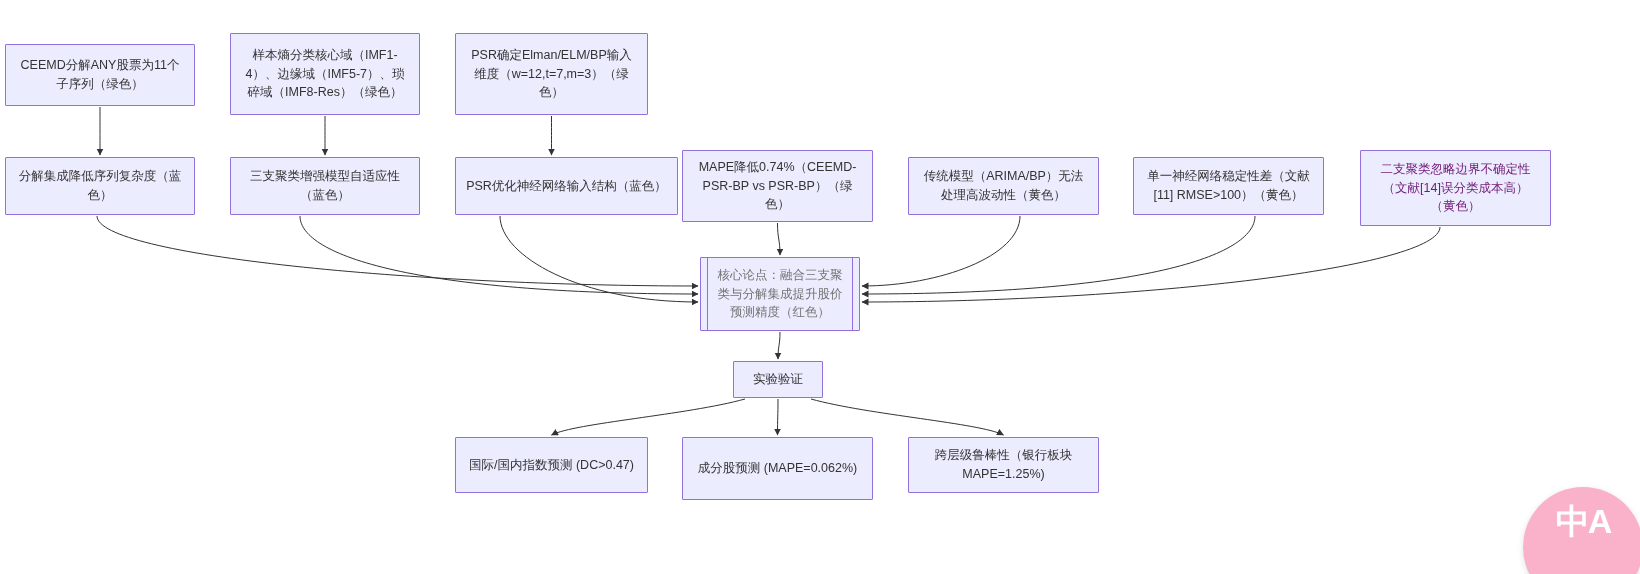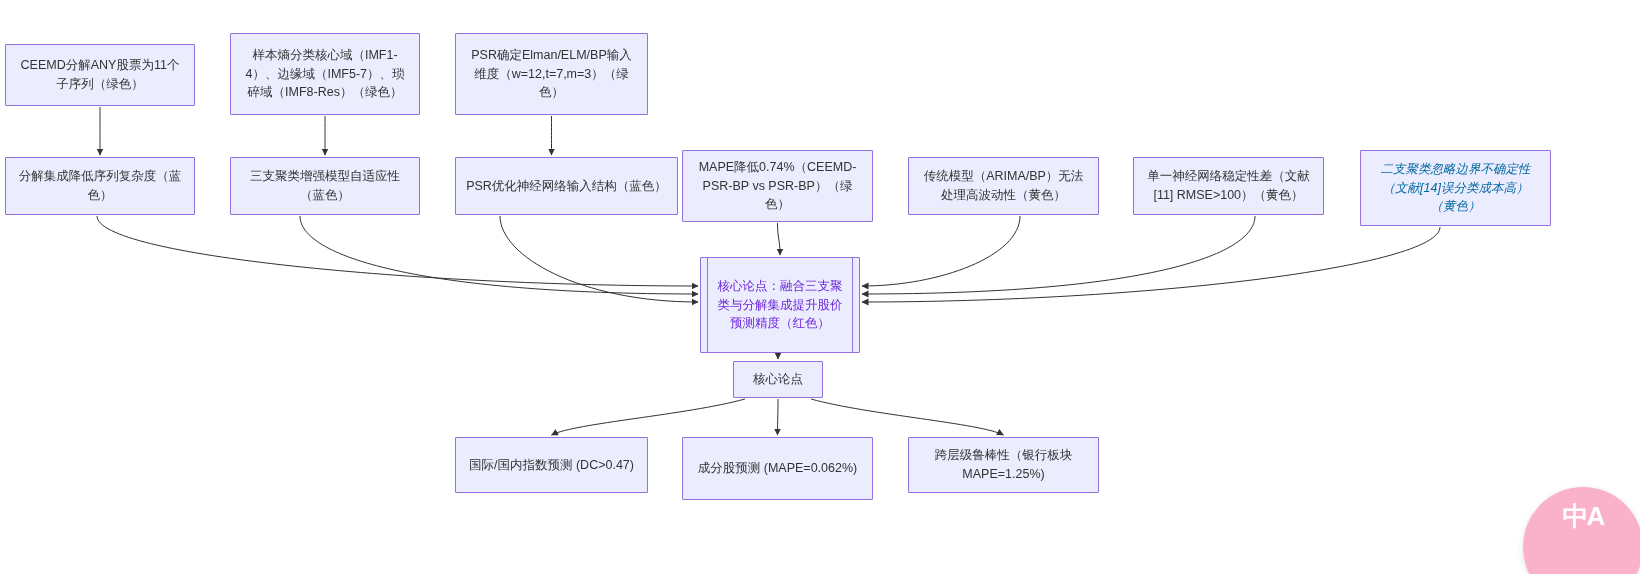--- a/index.html
+++ b/index.html
@@ -23,21 +23,21 @@
     content:"";position:absolute;right:6px;top:0;bottom:0;
     border-right:1px solid var(--node-border,#9370DB);
   }
   #badge{
     position:absolute;z-index:3;left:1523px;top:487px;width:120px;height:120px;
     border-radius:50%;display:flex;align-items:flex-start;justify-content:center;
     padding-top:12px;box-sizing:border-box;cursor:pointer;
     box-shadow:0 2px 6px rgba(0,0,0,0.12);
   }
   #badge span{
-    color:#ffffff;font-weight:bold;font-size:26px;letter-spacing:-2px;
+    color:#ffffff;font-weight:bold;font-size:34px;letter-spacing:-2px;
   }
 </style>
 </head>
 <body>
 
 <div id="canvas">
   <svg id="edges" width="1640" height="574" viewBox="0 0 1640 574">
     <defs>
       <marker id="arrow" markerWidth="8" markerHeight="8" refX="6.5" refY="3.5" orient="auto" markerUnits="userSpaceOnUse">
         <path d="M0,0 L7,3.5 L0,7 z" fill="#333333"></path>
@@ -81,28 +81,28 @@
       </div>
       <div class="node" style="left: 682px; top: 150px; width: 191px; height: 72px; background: rgb(236, 236, 255); border: 1px solid rgb(147, 112, 219); color: rgb(51, 51, 51);">
         <span>MAPE降低0.74%（CEEMD-PSR-BP vs PSR-BP）（绿色）</span>
       </div>
       <div class="node" style="left: 908px; top: 157px; width: 191px; height: 58px; background: rgb(236, 236, 255); border: 1px solid rgb(147, 112, 219); color: rgb(51, 51, 51); align-items: center;">
         <span>传统模型（ARIMA/BP）无法处理高波动性（黄色）</span>
       </div>
       <div class="node" style="left: 1133px; top: 157px; width: 191px; height: 58px; background: rgb(236, 236, 255); border: 1px solid rgb(147, 112, 219); color: rgb(51, 51, 51);">
         <span>单一神经网络稳定性差（文献[11] RMSE&gt;100）（黄色）</span>
       </div>
-      <div class="node" style="left: 1360px; top: 150px; width: 191px; height: 76px; background: rgb(236, 236, 255); border: 1px solid rgb(147, 112, 219); color: #0369a1; font-style: italic;">
+      <div class="node" style="left: 1360px; top: 150px; width: 191px; height: 76px; background: rgb(236, 236, 255); border: 1px solid rgb(147, 112, 219); color: #701a75;">
         <span>二支聚类忽略边界不确定性（文献[14]误分类成本高）（黄色）</span>
       </div>
-      <div class="node subroutine" style="left: 700px; top: 257px; width: 160px; height: 96px; background: rgb(236, 236, 255); border: 1px solid rgb(147, 112, 219); color: #6d28d9; padding: 4px 14px;">
+      <div class="node subroutine" style="left: 700px; top: 257px; width: 160px; height: 74px; background: rgb(236, 236, 255); border: 1px solid rgb(147, 112, 219); color: #737373; padding: 4px 14px;">
         <span>核心论点：融合三支聚类与分解集成提升股价预测精度（红色）</span>
       </div>
       <div class="node" style="left: 733px; top: 361px; width: 90px; height: 37px; background: rgb(236, 236, 255); border: 1px solid rgb(147, 112, 219); color: rgb(51, 51, 51);">
-        <span>核心论点</span>
+        <span>实验验证</span>
       </div>
       <div class="node" style="left: 455px; top: 437px; width: 193px; height: 56px; background: rgb(236, 236, 255); border: 1px solid rgb(147, 112, 219); color: rgb(51, 51, 51);">
         <span>国际/国内指数预测 (DC&gt;0.47)</span>
       </div>
       <div class="node" style="left: 682px; top: 437px; width: 191px; height: 63px; background: rgb(236, 236, 255); border: 1px solid rgb(147, 112, 219); color: rgb(51, 51, 51);">
         <span>成分股预测 (MAPE=0.062%)</span>
       </div>
       <div class="node" style="left: 908px; top: 437px; width: 191px; height: 56px; background: rgb(236, 236, 255); border: 1px solid rgb(147, 112, 219); color: rgb(51, 51, 51);">
         <span>跨层级鲁棒性（银行板块 MAPE=1.25%)</span>
       </div>

